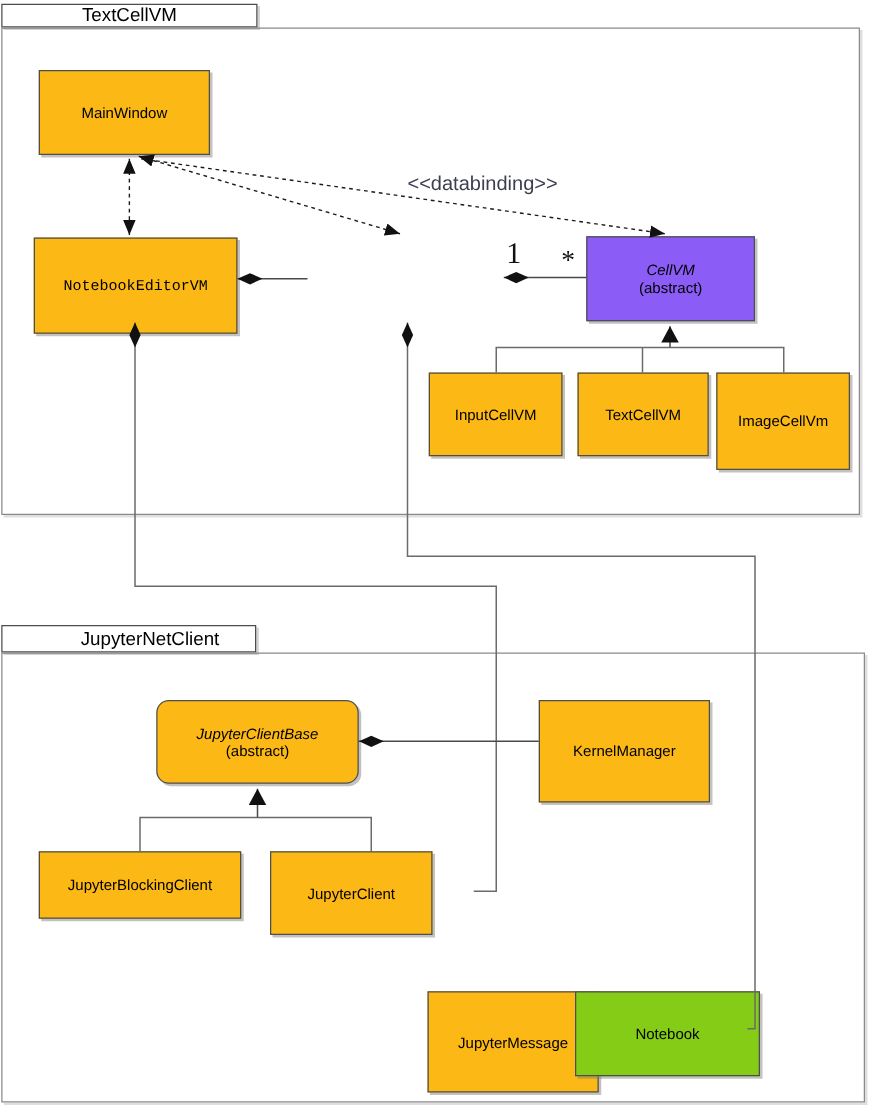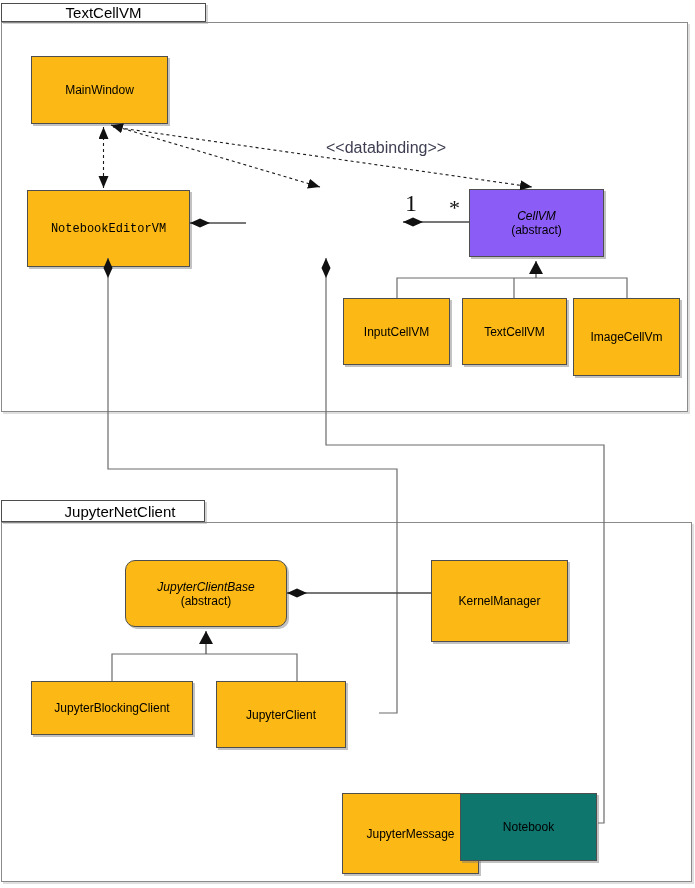--- a/index.html
+++ b/index.html
@@ -70,21 +70,21 @@
   </div>
   <div class="uml-class" style="left: 31px; top: 681px; width: 162px; height: 54px; background: rgb(252, 184, 20); border-color: rgb(78, 78, 78);">
     <span class="cname">JupyterBlockingClient</span>
   </div>
   <div class="uml-class" style="left: 216px; top: 681px; width: 130px; height: 67px; background: rgb(252, 184, 20); border-color: rgb(78, 78, 78);">
     <span class="cname">JupyterClient</span>
   </div>
   <div class="uml-class" style="left: 294px; top: 793px; width: 137px; height: 81px; background: rgb(252, 184, 20); border-color: rgb(78, 78, 78); margin-left: 48px;">
     <span class="cname">JupyterMessage</span>
   </div>
-  <div class="uml-class" style="left: 460px; top: 793px; width: 137px; height: 68px; background: #0f766e; border-color: rgb(78, 78, 78); text-align: center;">
+  <div class="uml-class" style="left: 460px; top: 793px; width: 148px; height: 68px; background: #84cc16; border-color: rgb(78, 78, 78); text-align: center;">
     <span class="cname">Notebook</span>
   </div>
 
   <div class="lbl" id="lbl-databinding" style="left: 326px; top: 139px; color: rgb(62, 62, 82);">&lt;&lt;databinding&gt;&gt;</div>
   <div class="lbl mult" id="lbl-mult-1" style="left:405px;top:190px;">1</div>
   <div class="lbl mult" id="lbl-mult-star" style="left:449px;top:195px;">*</div>
 
   <svg id="wires" width="695" height="888" viewBox="0 0 695 888">
     <defs>
       <marker id="m-arrow" markerWidth="13" markerHeight="11" refX="12" refY="5" orient="auto-start-reverse" markerUnits="userSpaceOnUse">

